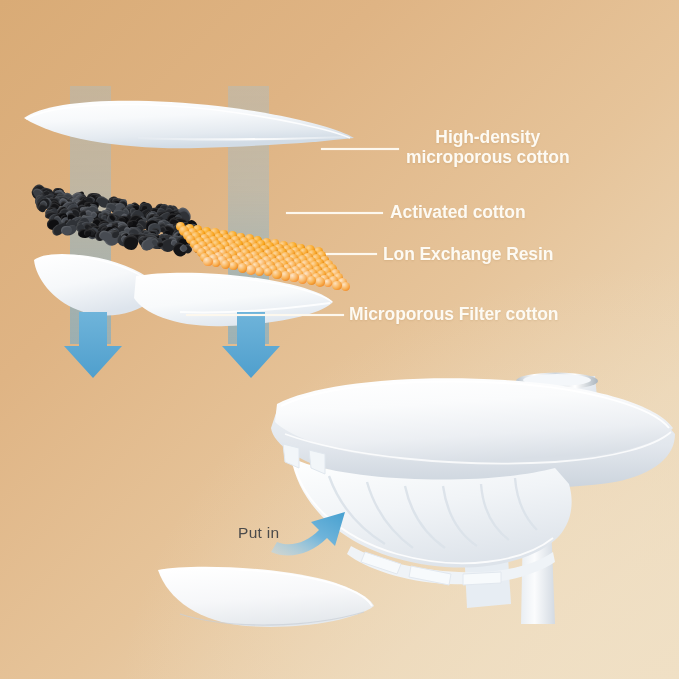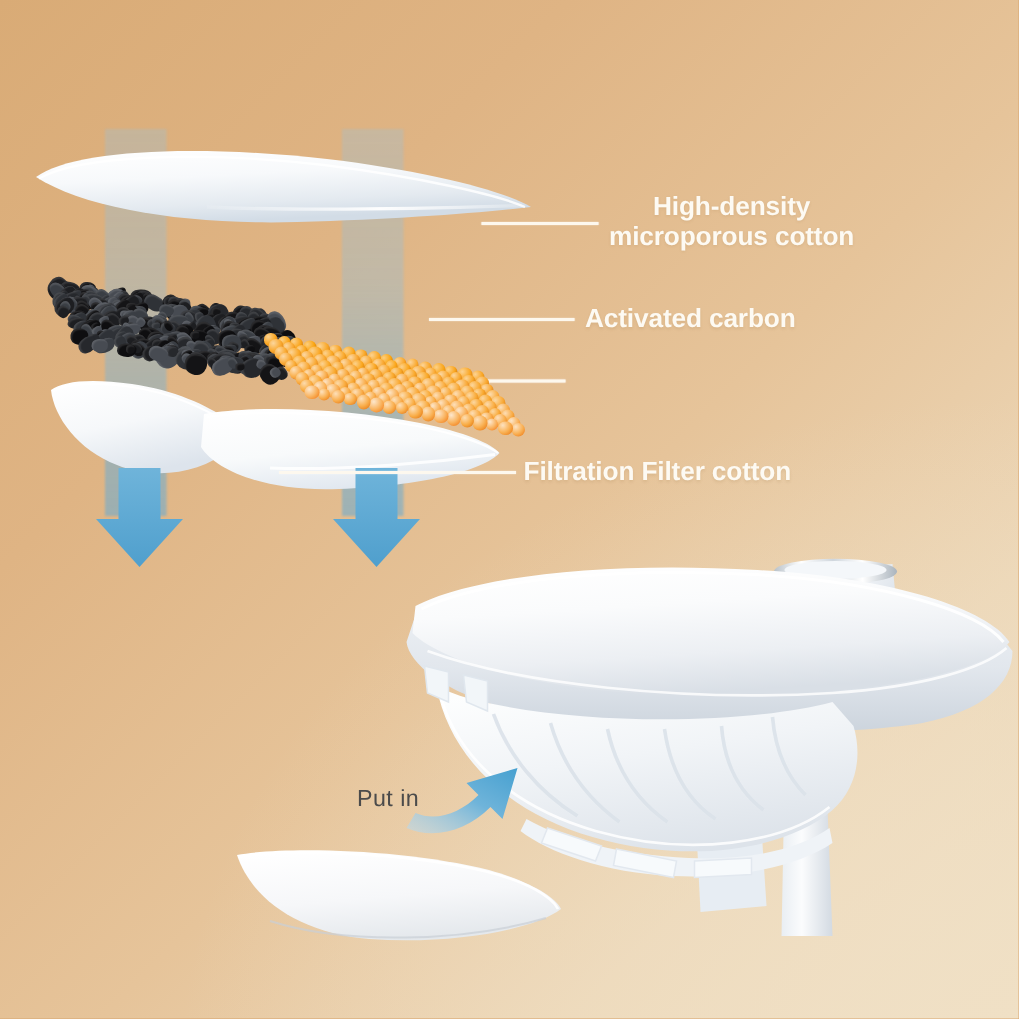--- a/index.html
+++ b/index.html
@@ -627,22 +627,23 @@
     <path d="M17,0 L45,0 L45,34 L60,34 L31,66 L2,34 L17,34 Z" fill="url(#ar1)"></path>
   </svg>
 
   <div class="leader" style="left:321px;top:148px;width:78px;"></div>
   <div class="leader" style="left:286px;top:212px;width:97px;"></div>
   <div class="leader" style="left:273px;top:253px;width:104px;"></div>
   <div class="leader" style="left:186px;top:314px;width:158px;"></div>
 
   <div class="lbl" style="left:406px;top:127px;text-align:center;">High-density
 microporous cotton</div>
-  <div class="lbl" style="left:390px;top:202px;">Activated carbon</div>
-  <div class="lbl" style="left:349px;top:304px;">Filtration Filter cotton</div>
+  <div class="lbl" style="left:390px;top:202px;">Activated cotton</div>
+  <div class="lbl" style="left:383px;top:244px;">Lon Exchange Resin</div>
+  <div class="lbl" style="left:349px;top:304px;">Microporous Filter cotton</div>
 
   <svg id="device" width="424" height="260" viewBox="0 0 424 260">
     <defs>
       <linearGradient id="lidG" x1="0.1" y1="0" x2="0.4" y2="1">
         <stop offset="0%" stop-color="#ffffff"></stop>
         <stop offset="35%" stop-color="#fafbfc"></stop>
         <stop offset="72%" stop-color="#eceff3"></stop>
         <stop offset="100%" stop-color="#d9dfe6"></stop>
       </linearGradient>
       <linearGradient id="lidSide" x1="0" y1="0" x2="0" y2="1">

